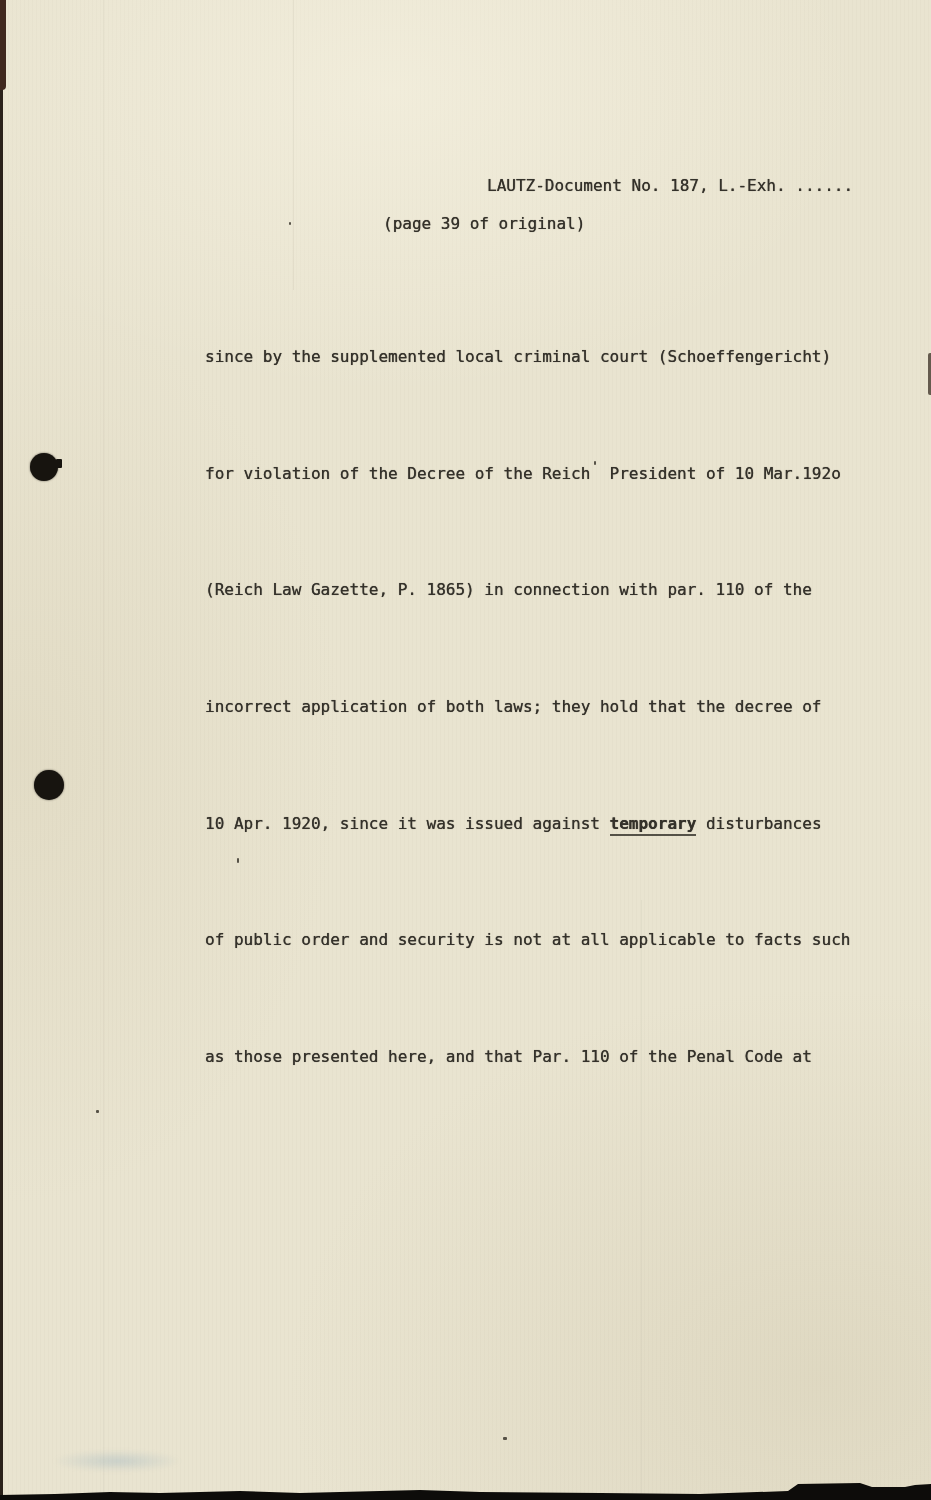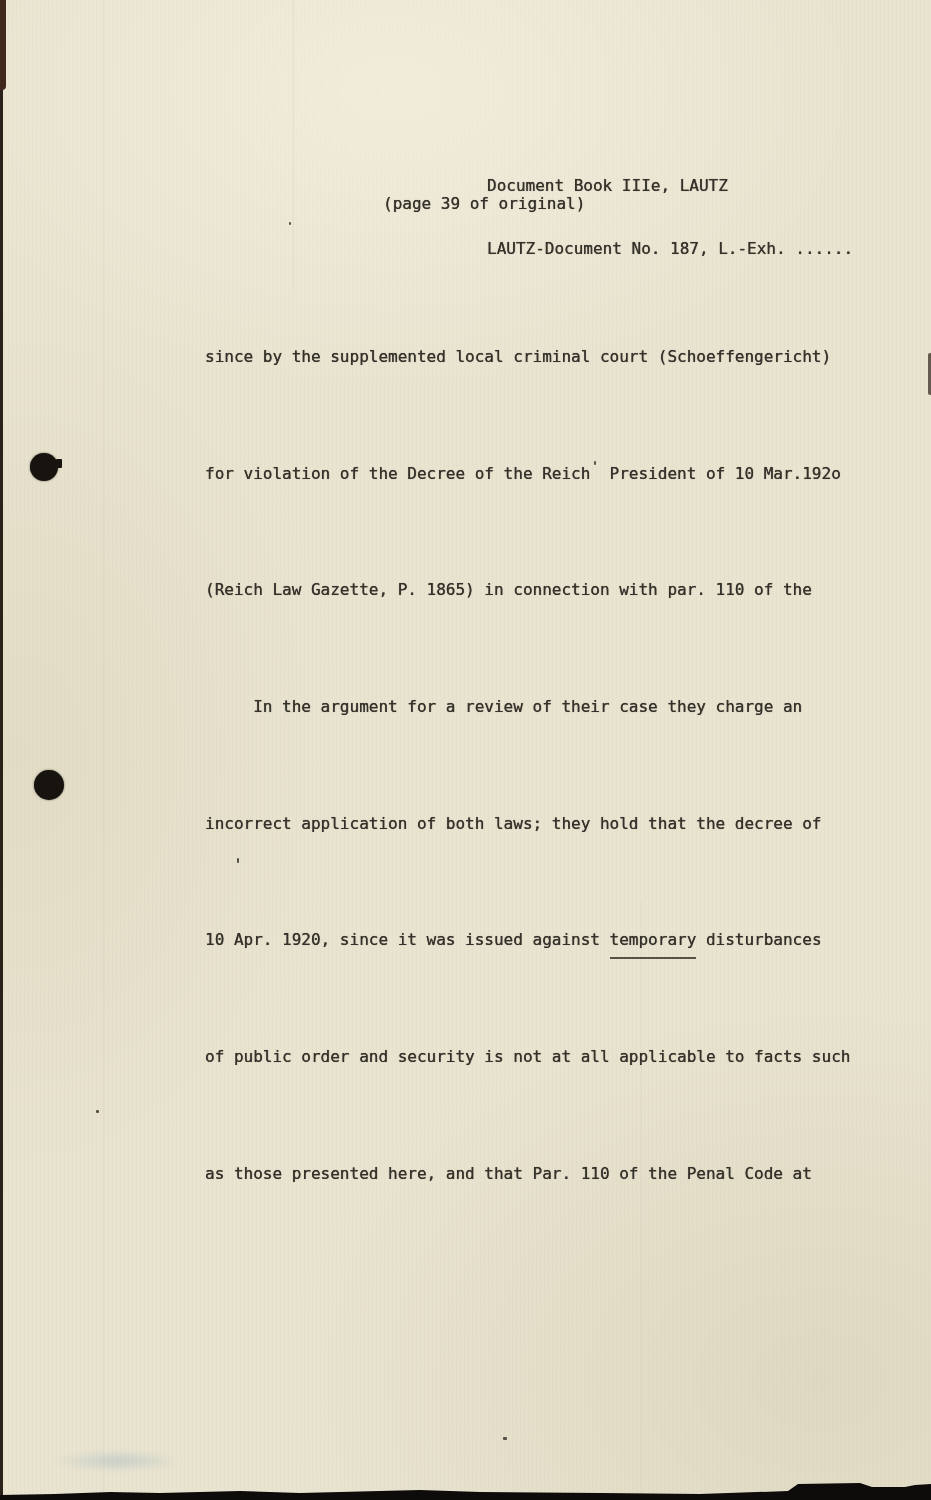--- a/index.html
+++ b/index.html
@@ -19,31 +19,32 @@
   }
   .type{
     text-shadow:0 0 .7px rgba(52,49,42,.85), .4px .4px 0 rgba(52,49,42,.25);
     white-space:pre;
   }
   .header{
     position:absolute;left:487px;top:133px;
     font-size:16px;line-height:21px;
   }
   .pageref{
-    position:absolute;left:383px;top:193px;
+    position:absolute;left:383px;top:213px;
     font-size:16px;line-height:22px;
   }
   .bodytext{
     position:absolute;left:205px;top:260px;width:680px;
     font-size:16px;line-height:38.9px;
   }
   .tl{height:38.9px;}
   .ul-word{
     border-bottom:2px solid rgba(48,45,38,.8);
-    padding-bottom:8px;
+    padding-bottom:1px;
+    font-weight:bold;
   }
   
   .edge-left{position:absolute;left:0;top:0;width:3px;height:1500px;background:#2a211a;}
   .edge-left-top{position:absolute;left:0;top:0;width:6px;height:90px;background:#40281e;border-radius:0 0 4px 0;}
   .edge-right-dash{position:absolute;right:0;top:353px;width:3px;height:42px;background:#4e4337;opacity:.85;border-radius:2px 0 0 2px;}
   .hole{position:absolute;border-radius:50%;background:#17140f;box-shadow:0 0 2px rgba(23,20,15,.7);}
   .hole-1{left:30px;top:453px;width:28px;height:28px;}
   .hole-1-notch{position:absolute;left:56px;top:459px;width:6px;height:9px;background:#17140f;border-radius:1px;}
   .hole-2{left:34px;top:770px;width:30px;height:30px;}
   .bottom-tear{position:absolute;left:0;bottom:0;width:931px;height:20px;display:block;}
@@ -60,31 +61,29 @@
   .smudge-blue{position:absolute;left:52px;top:1450px;width:130px;height:22px;
     background:radial-gradient(ellipse at center, rgba(125,160,185,.30), rgba(125,160,185,0) 70%);
     filter:blur(2px);}
 </style>
 </head>
 <body>
 
 <div class="page">
 
   <div class="header type">
-    <div>Document Book IIIe, LAUTZ</div>
     <div>LAUTZ-Document No. 187, L.-Exh. ......</div>
   </div>
 
   <div class="pageref type">(page 39 of original)</div>
 
   <div class="bodytext type">
     <div class="tl">since by the supplemented local criminal court (Schoeffengericht)</div>
     <div class="tl">for violation of the Decree of the Reich  President of 10 Mar.192o</div>
     <div class="tl">(Reich Law Gazette, P. 1865) in connection with par. 110 of the</div>
-    <div class="tl">     In the argument for a review of their case they charge an</div>
     <div class="tl">incorrect application of both laws; they hold that the decree of</div>
     <div class="tl"><span>10 Apr. 1920, since it was issued against </span><span class="ul-word">temporary</span><span> disturbances</span></div>
     <div class="tl">of public order and security is not at all applicable to facts such</div>
     <div class="tl">as those presented here, and that Par. 110 of the Penal Code at</div>
     
     
     
     
     
     

